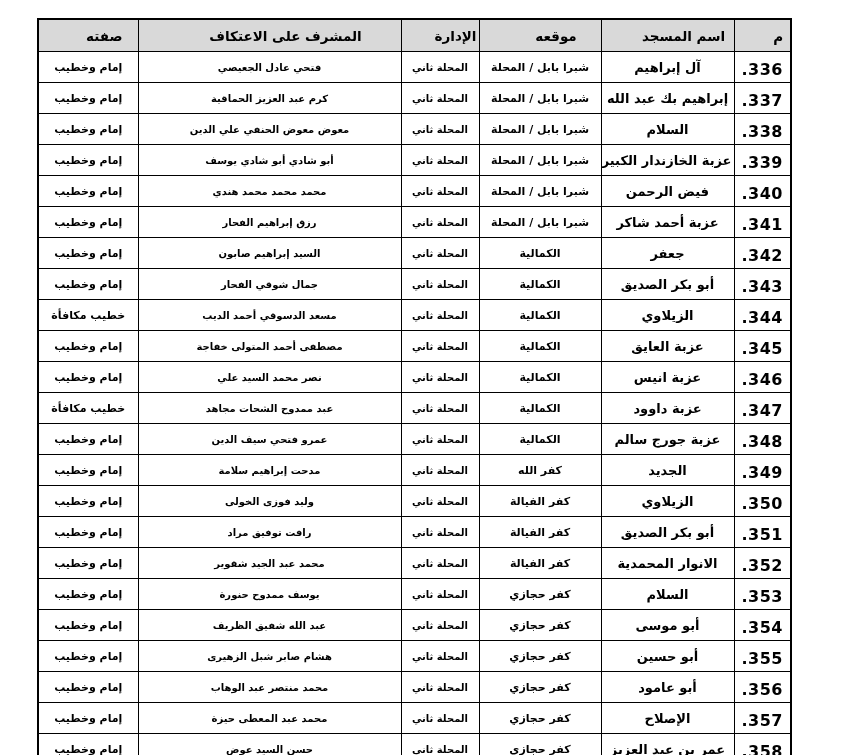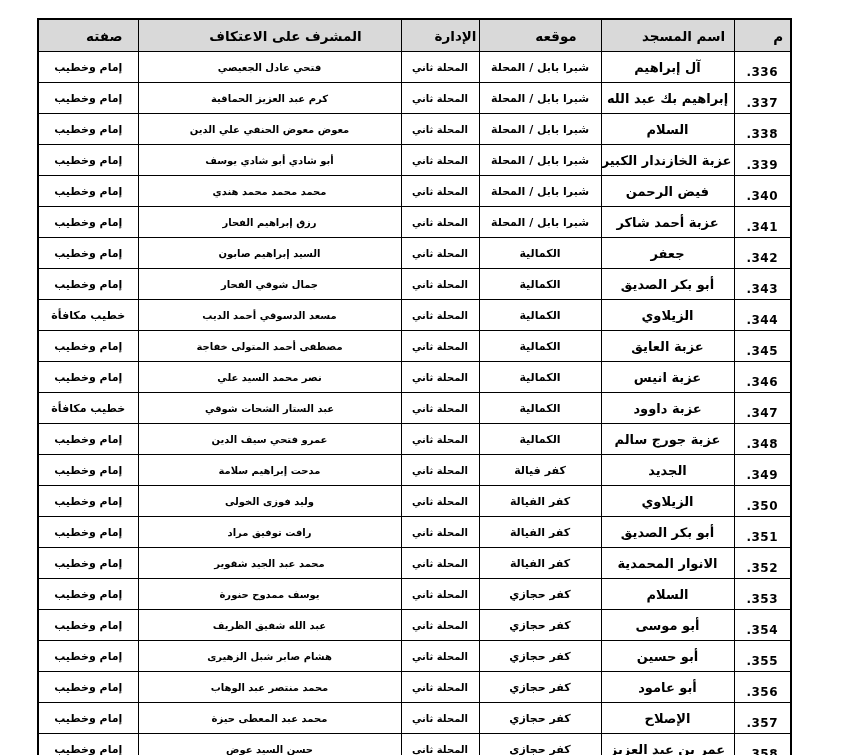--- a/index.html
+++ b/index.html
@@ -47,21 +47,21 @@
     height: 27px;
     font-size: 11.5px;
     vertical-align: middle;
     background: #ffffff;
   }
   
   table.mosques td.col-no {
     direction: ltr;
     vertical-align: bottom;
     padding-bottom: 3px;
-    font-size: 12px;
+    font-size: 16px;
     letter-spacing: 0.5px;
   }
   table.mosques td.col-supervisor { font-size: 10px; }
   table.mosques td.col-admin { font-size: 10px; }
   table.mosques td.col-location { font-size: 11px; margin-left: 18px; }
   table.mosques td.col-role { font-size: 11px; }
   table.mosques td.col-mosque { font-size: 13px; }
   col.c-no { width: 57px; }
   col.c-mosque { width: 133px; }
   col.c-location { width: 122px; }
@@ -179,35 +179,35 @@
       <td class="col-location">الكمالية</td>
       <td class="col-admin">المحلة ثاني</td>
       <td class="col-supervisor">نصر محمد السيد علي</td>
       <td class="col-role">إمام وخطيب</td>
     </tr>
         <tr>
       <td class="col-no">.347</td>
       <td class="col-mosque">عزبة داوود</td>
       <td class="col-location">الكمالية</td>
       <td class="col-admin">المحلة ثاني</td>
-      <td class="col-supervisor">عبد الستار الشحات شوقي</td>
+      <td class="col-supervisor">عبد ممدوح الشحات مجاهد</td>
       <td class="col-role">خطيب مكافأة</td>
     </tr>
         <tr>
       <td class="col-no">.348</td>
       <td class="col-mosque">عزبة جورج سالم</td>
       <td class="col-location">الكمالية</td>
       <td class="col-admin">المحلة ثاني</td>
       <td class="col-supervisor">عمرو فتحي سيف الدين</td>
       <td class="col-role">إمام وخطيب</td>
     </tr>
         <tr>
       <td class="col-no">.349</td>
       <td class="col-mosque">الجديد</td>
-      <td class="col-location">كفر فيالة</td>
+      <td class="col-location">كفر الله</td>
       <td class="col-admin">المحلة ثاني</td>
       <td class="col-supervisor">مدحت إبراهيم سلامة</td>
       <td class="col-role">إمام وخطيب</td>
     </tr>
         <tr>
       <td class="col-no">.350</td>
       <td class="col-mosque">الزيلاوي</td>
       <td class="col-location">كفر الفيالة</td>
       <td class="col-admin">المحلة ثاني</td>
       <td class="col-supervisor">وليد فوزى الخولى</td>

